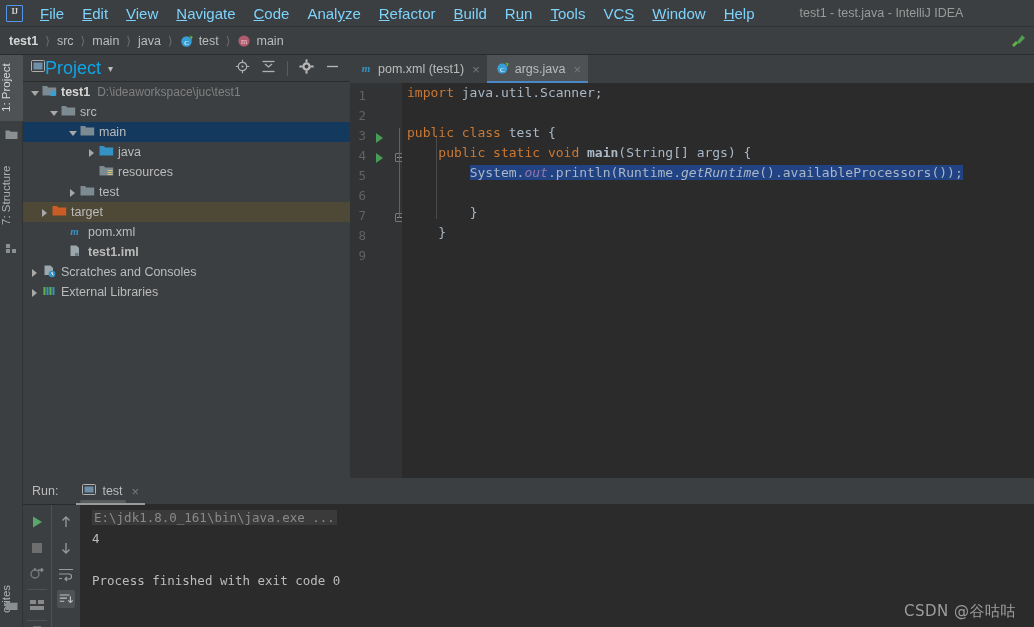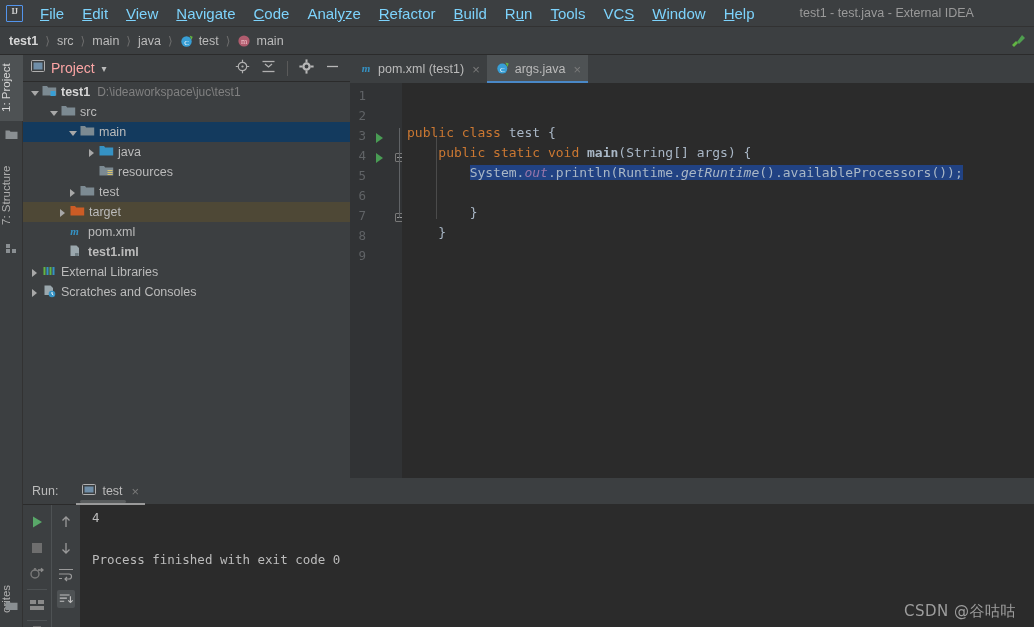--- a/index.html
+++ b/index.html
@@ -68,21 +68,21 @@
 
   
   .projpanel {
     position: absolute; left: 23px; top: 55px; width: 327px; height: 423px;
     background: #3c3f41;
   }
   .proj-header {
     height: 27px; display: flex; align-items: center; padding: 0 4px 0 8px;
     border-bottom: 1px solid #2b2b2b;
   }
-  .proj-title { font-size: 14px; color: #fca5a5; margin-left: 6px; }
+  .proj-title { font-size: 18px; color: #0ea5e9; }
   .proj-tools { margin-left: auto; display: flex; align-items: center; gap: 11px; padding-right: 6px; }
   .sepbar { width: 1px; height: 15px; background: #5a5a5a; }
 
   .tree { background: #3c3f41; height: 396px; overflow: hidden; position: relative; }
   .trow {
     height: 20px; display: flex; align-items: center; font-size: 12.5px;
     color: #bbbbbb; white-space: nowrap; cursor: default;
   }
   .trow.sel-main { background: #133a5e; }
   .trow.sel-target { background: #4e4836; }
@@ -216,21 +216,21 @@
     <div class="menu-item"><u>N</u>avigate</div>
     <div class="menu-item"><u>C</u>ode</div>
     <div class="menu-item">Anal<u>y</u>ze</div>
     <div class="menu-item"><u>R</u>efactor</div>
     <div class="menu-item"><u>B</u>uild</div>
     <div class="menu-item">R<u>u</u>n</div>
     <div class="menu-item"><u>T</u>ools</div>
     <div class="menu-item">VC<u>S</u></div>
     <div class="menu-item"><u>W</u>indow</div>
     <div class="menu-item"><u>H</u>elp</div>
-    <div class="win-title">test1 - test.java - External IDEA</div>
+    <div class="win-title">test1 - test.java - IntelliJ IDEA</div>
   </div>
 
   <div class="navbar">
     <div class="crumb bold">test1</div>
     <span class="crumb-sep">⟩</span>
     <div class="crumb">src</div>
     <span class="crumb-sep">⟩</span>
     <div class="crumb">main</div>
     <span class="crumb-sep">⟩</span>
     <div class="crumb">java</div>
@@ -394,21 +394,21 @@
             <i class="tri right"></i>
           </span>
         <span>
           <svg width="15" height="14" viewBox="0 0 15 14">
               <path d="M0.5 2h4.5l1.2 1.5h8v8H0.5z" fill="#7c8a92"></path>
             </svg>
         </span>
         <span class="tlabel">test</span>
       </div>
 
-      <div class="trow sel-target" style="padding-left:34px;">
+      <div class="trow sel-target" style="padding-left:16px;">
         <span class="tw">
             <i class="tri right"></i>
           </span>
         <span>
           <svg width="15" height="14" viewBox="0 0 15 14">
               <path d="M0.5 2h4.5l1.2 1.5h8v8H0.5z" fill="#cc5c25"></path>
             </svg>
         </span>
         <span class="tlabel">target</span>
       </div>
@@ -423,49 +423,49 @@
       </div>
 
       <div class="trow" style="padding-left:44px;font-weight:bold;">
         <span style="margin-right:2px;">
           <svg width="15" height="14" viewBox="0 0 15 14">
               <path d="M3.5 1.5h6l2.5 2.5v8h-8.5z" fill="#9aa7ad"></path>
               <rect x="8" y="9" width="3.5" height="3" fill="#6e7c82"></rect>
             </svg>
         </span>
         <span class="tlabel">test1.iml</span>
+      </div>
+
+      <div class="trow" style="padding-left:6px;">
+        <span class="tw">
+            <i class="tri right"></i>
+          </span>
+        <span>
+          <svg width="15" height="14" viewBox="0 0 15 14">
+              <path d="M2.5 1.5h6l2.5 2.5v7h-8.5z" fill="#9aa7ad"></path>
+              <circle cx="10" cy="10" r="3.3" fill="#3592c4"></circle>
+              <path d="M10 8v2l1.4 1" stroke="#ffffff" stroke-width="1" fill="none"></path>
+            </svg>
+        </span>
+        <span class="tlabel">Scratches and Consoles</span>
       </div>
 
       <div class="trow" style="padding-left:6px;">
         <span class="tw">
             <i class="tri right"></i>
           </span>
         <span>
           <svg width="15" height="14" viewBox="0 0 15 14">
               <rect x="1.5" y="3" width="2" height="8" fill="#62b543"></rect>
               <rect x="4.5" y="3" width="2" height="8" fill="#3592c4"></rect>
               <rect x="7.5" y="3" width="2" height="8" fill="#62b543"></rect>
               <rect x="10.5" y="3" width="2" height="8" fill="#3592c4"></rect>
             </svg>
         </span>
         <span class="tlabel">External Libraries</span>
-      </div>
-
-      <div class="trow" style="padding-left:6px;">
-        <span class="tw">
-            <i class="tri right"></i>
-          </span>
-        <span>
-          <svg width="15" height="14" viewBox="0 0 15 14">
-              <path d="M2.5 1.5h6l2.5 2.5v7h-8.5z" fill="#9aa7ad"></path>
-              <circle cx="10" cy="10" r="3.3" fill="#3592c4"></circle>
-              <path d="M10 8v2l1.4 1" stroke="#ffffff" stroke-width="1" fill="none"></path>
-            </svg>
-        </span>
-        <span class="tlabel">Scratches and Consoles</span>
       </div>
 
     </div>
   </div>
 
   <div class="editor-wrap">
 
     <div class="tabstrip">
       <div class="etab">
         <span>
@@ -505,20 +505,21 @@
         <span class="grun" style="top:50px;"></span>
         <span class="grun" style="top:70px;"></span>
         <span class="gfold" style="top:70px;"></span>
         <span class="gfold" style="top:130px;"></span>
         <span class="foldline" style="top:45px; height:90px;"></span>
       </div>
 
       <div class="code">
         <span class="blockline" style="left:34px; top:52px; height:84px;"></span>
 
+        <div class="cline" style="top:0px; left:5px;"><span class="kw">import</span><span class="txt"> java.util.Scanner;</span></div>
 
         <div class="cline" style="top:20px; left:5px;"></div>
 
         <div class="cline" style="top:60px; left:5px;"><span class="txt">    </span><span class="kw">public</span><span class="txt"> </span><span class="kw">static</span><span class="txt"> </span><span class="kw">void</span><span class="txt"> </span><span class="cls" style="font-weight:bold">main</span><span class="txt">(String[] args) {</span></div>
 
         <div class="cline" style="top:40px; left:5px;"><span class="kw">public</span><span class="txt"> </span><span class="kw">class</span><span class="txt"> </span><span class="cls">test</span><span class="txt"> </span><span class="brc">{</span></div>
 
         <div class="cline" style="top:80px; left:5px;"><span class="txt">        </span><span class="sel-hl"><span class="txt">System.</span><span class="stat">out</span><span class="txt">.println(Runtime.</span><span class="statm">getRuntime</span><span class="txt">().availableProcessors());</span></span></div>
 
         <div class="cline" style="top:100px; left:5px;"></div>
@@ -602,20 +603,23 @@
           <span class="rtbtn" style="top:85px; background:#4e5254; border-radius:2px; padding:1px;">
             <svg width="16" height="16" viewBox="0 0 18 18">
                 <path d="M2 4.5h11M2 8h8M2 11.5h5" stroke="#c0c0c0" stroke-width="1.3"></path>
                 <path d="M14 6v7M11.5 10.5L14 13l2.5-2.5" fill="none" stroke="#c0c0c0" stroke-width="1.3"></path>
               </svg>
           </span>
         </div>
       </div>
 
       <div class="console">
+        <div style="height:21px;">
+          <span class="cmdline">E:\jdk1.8.0_161\bin\java.exe ...</span>
+        </div>
         <div class="cout" style="height:21px;">4</div>
         <div style="height:21px;"></div>
         <div class="cout">Process finished with exit code 0</div>
         <div class="watermark">CSDN @谷咕咕</div>
       </div>
     </div>
   </div>
 
   <span style="position:absolute; left:5px; top:598px;">
     <svg width="13" height="13" viewBox="0 0 13 13">

